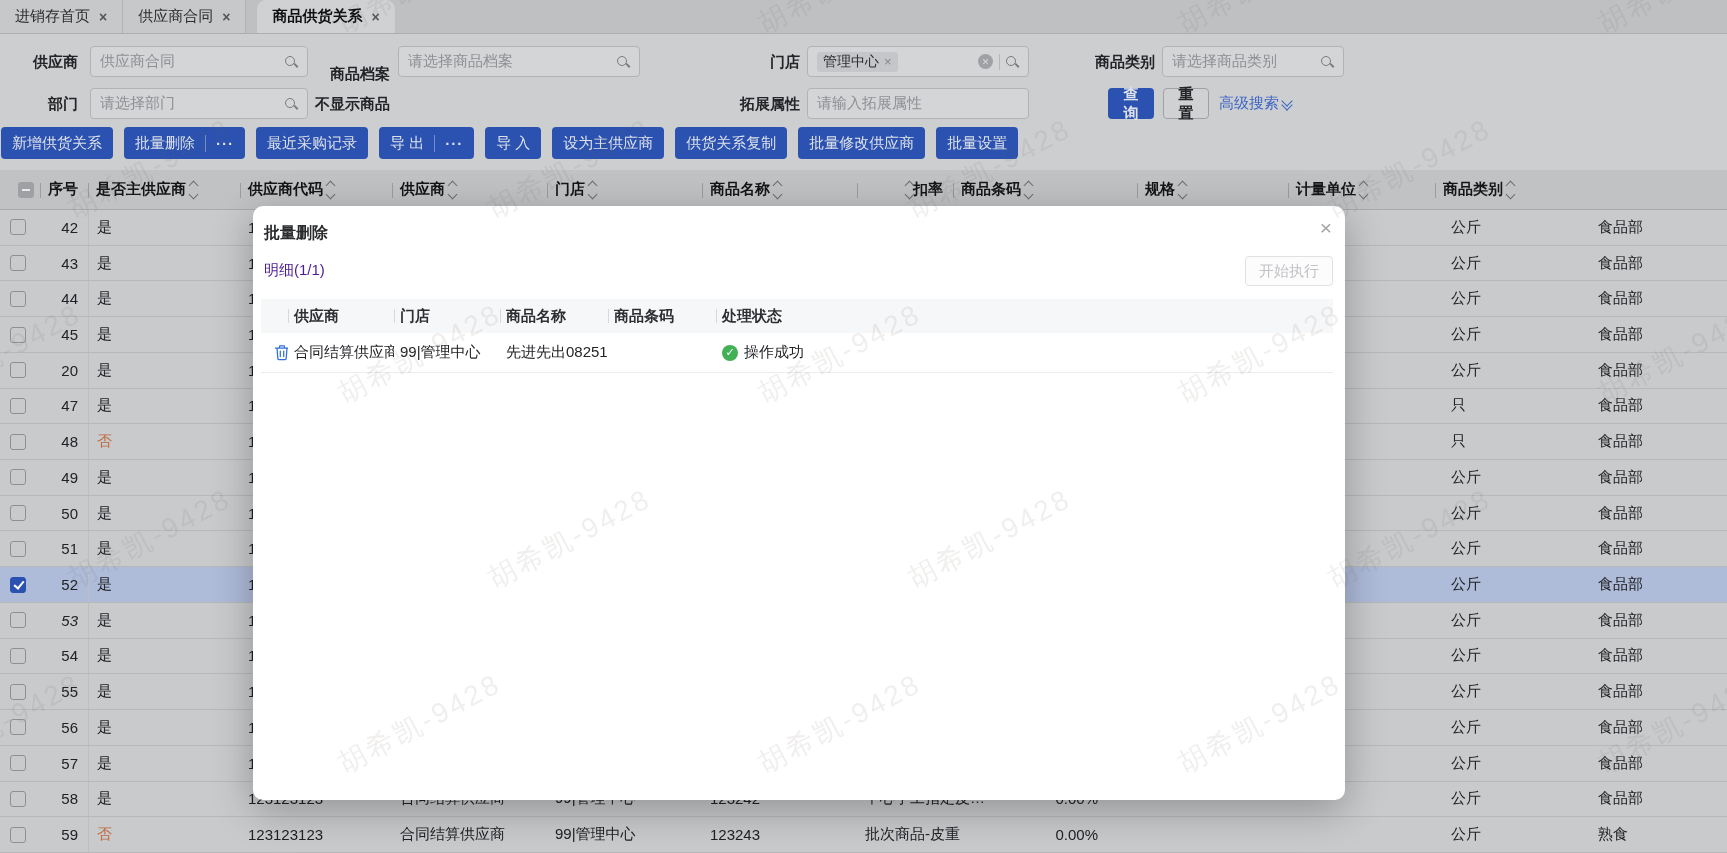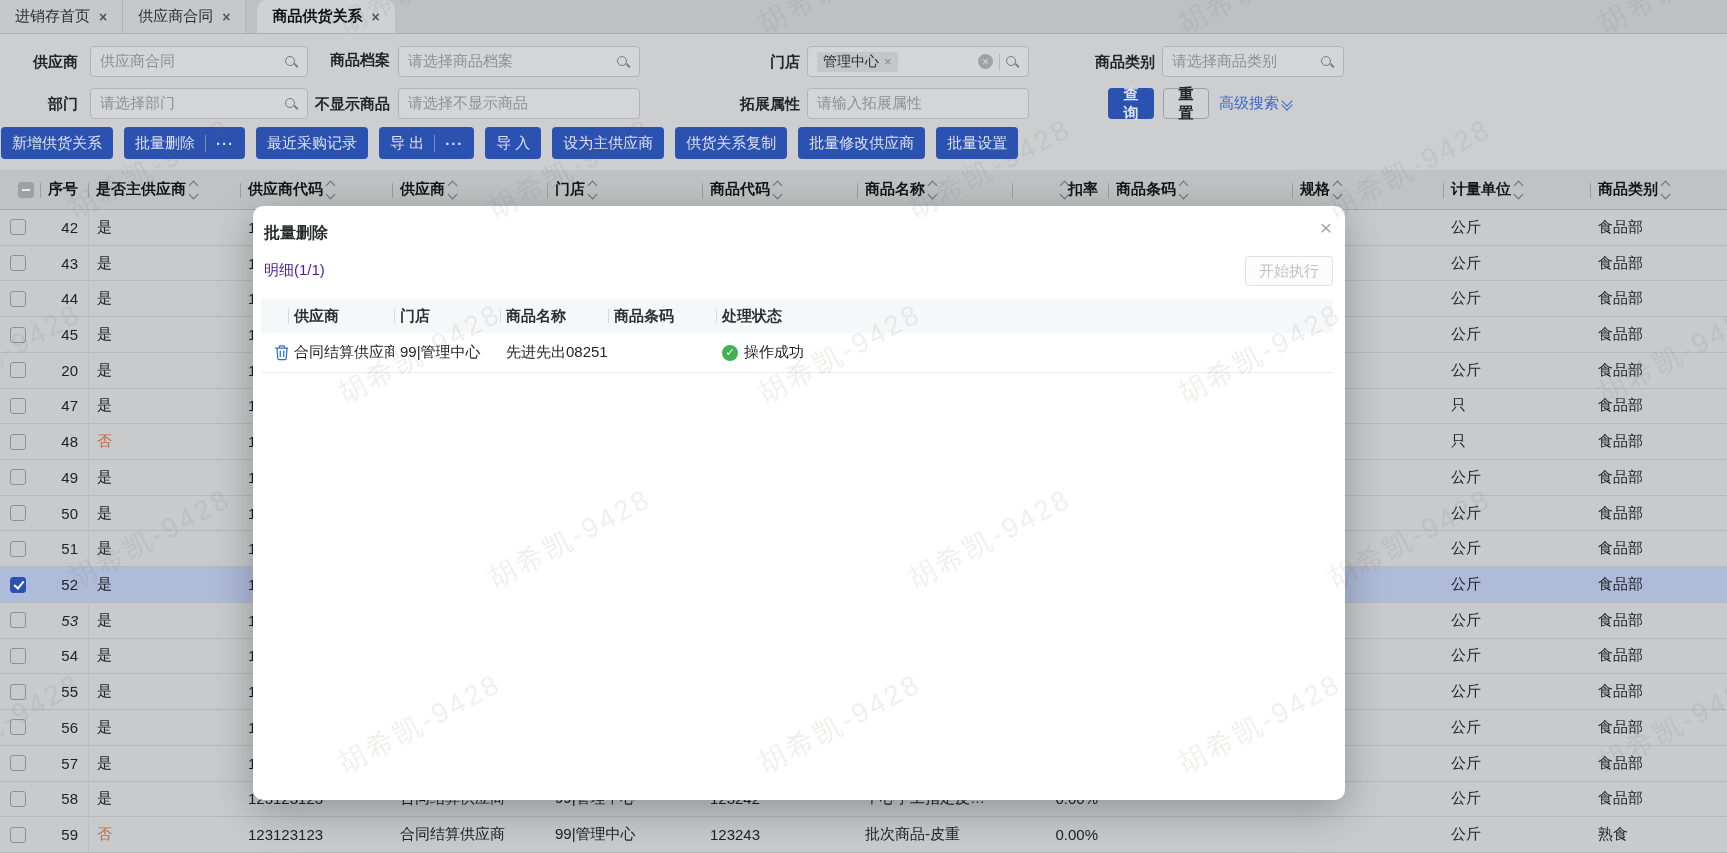--- a/index.html
+++ b/index.html
@@ -115,21 +115,21 @@
     <span class="dchev">
         <i></i>
         <i></i>
       </span>
   </div>
 <div class="f-label" style="left: 0px; width: 78px; top: 6px;">供应商</div>
     <div class="f-input" style="left: 90px; width: 218px; top: 6px;">
       <span class="ph">供应商合同</span>
       <span class="mag"></span>
     </div>
-    <div class="f-label" style="left: 300px; width: 90px; top: 4px;">商品档案</div>
+    <div class="f-label" style="left: 300px; width: 90px; top: 18px;">商品档案</div>
     <div class="f-input" style="left: 398px; width: 242px; top: 6px;">
       <span class="ph">请选择商品档案</span>
       <span class="mag"></span>
     </div>
     <div class="f-label" style="left: 695px; width: 105px; top: 6px;">门店</div>
     <div class="f-input" style="left: 807px; width: 222px; top: 6px;">
       <span class="tag">
         <span>管理中心</span>
         <span class="x">×</span>
       </span>
@@ -142,23 +142,20 @@
     <div class="f-input" style="left: 1162px; width: 182px; top: 6px;">
       <span class="ph">请选择商品类别</span>
       <span class="mag"></span>
     </div>
     <div class="f-label" style="left: 0px; width: 78px; top: 48px;">部门</div>
     <div class="f-input" style="left: 90px; width: 218px; top: 48px;">
       <span class="ph">请选择部门</span>
       <span class="mag"></span>
     </div>
     <div class="f-label" style="left: 300px; width: 90px; top: 48px;">不显示商品</div>
-    <div class="f-input" style="left: 398px; width: 242px; top: 48px;">
-      <span class="ph">请选择不显示商品</span>
-    </div>
     <div class="f-label" style="left: 695px; width: 105px; top: 48px;">拓展属性</div>
     <div class="f-input" style="left: 807px; width: 222px; top: 48px;">
       <span class="ph">请输入拓展属性</span>
     </div>
   </div>
 
 <div class="actions" id="actions">
     <div class="abtn">
       <span>新增供货关系</span>
     </div>
@@ -213,27 +210,20 @@
     </div>
     <div class="th sep" style="width: 155px; flex: 0 0 155px;">
       <span>供应商</span>
       <span class="sort">
         <i class="up"></i>
         <i class="dn"></i>
       </span>
     </div>
     <div class="th sep" style="width: 155px; flex: 0 0 155px;">
       <span>门店</span>
-      <span class="sort">
-        <i class="up"></i>
-        <i class="dn"></i>
-      </span>
-    </div>
-    <div class="th sep" style="width: 155px; flex: 0 0 155px;">
-      <span>商品代码</span>
       <span class="sort">
         <i class="up"></i>
         <i class="dn"></i>
       </span>
     </div>
     <div class="th sep" style="width: 155px; flex: 0 0 155px;">
       <span>商品名称</span>
       <span class="sort">
         <i class="up"></i>
         <i class="dn"></i>

